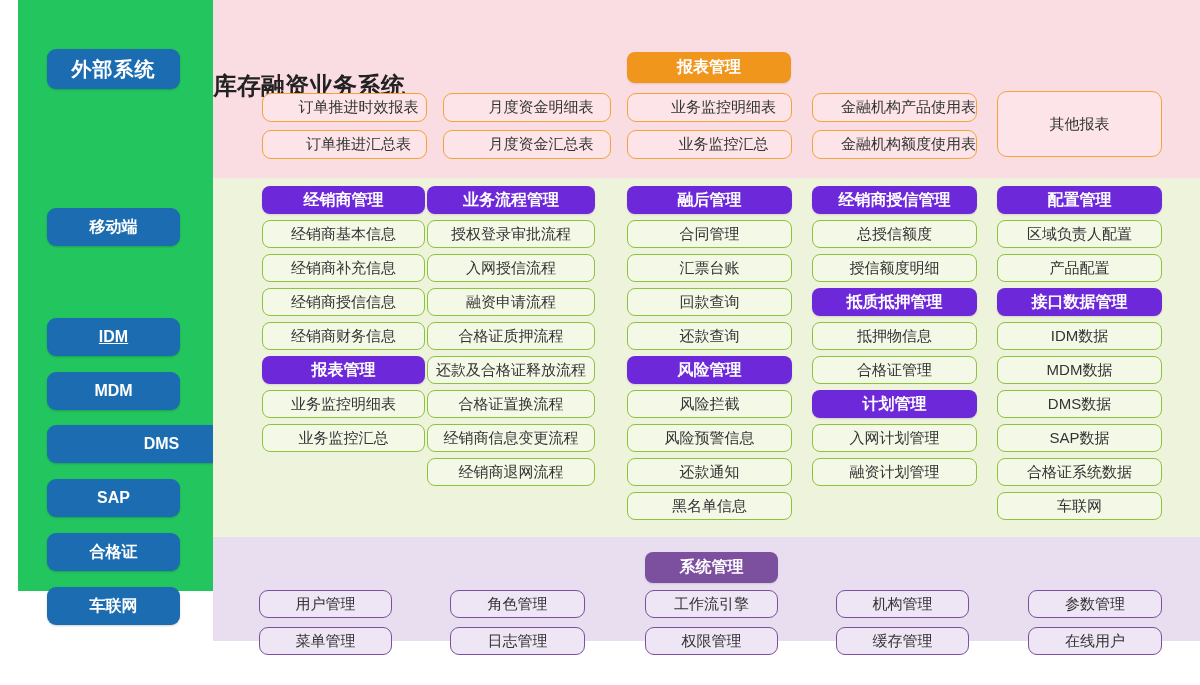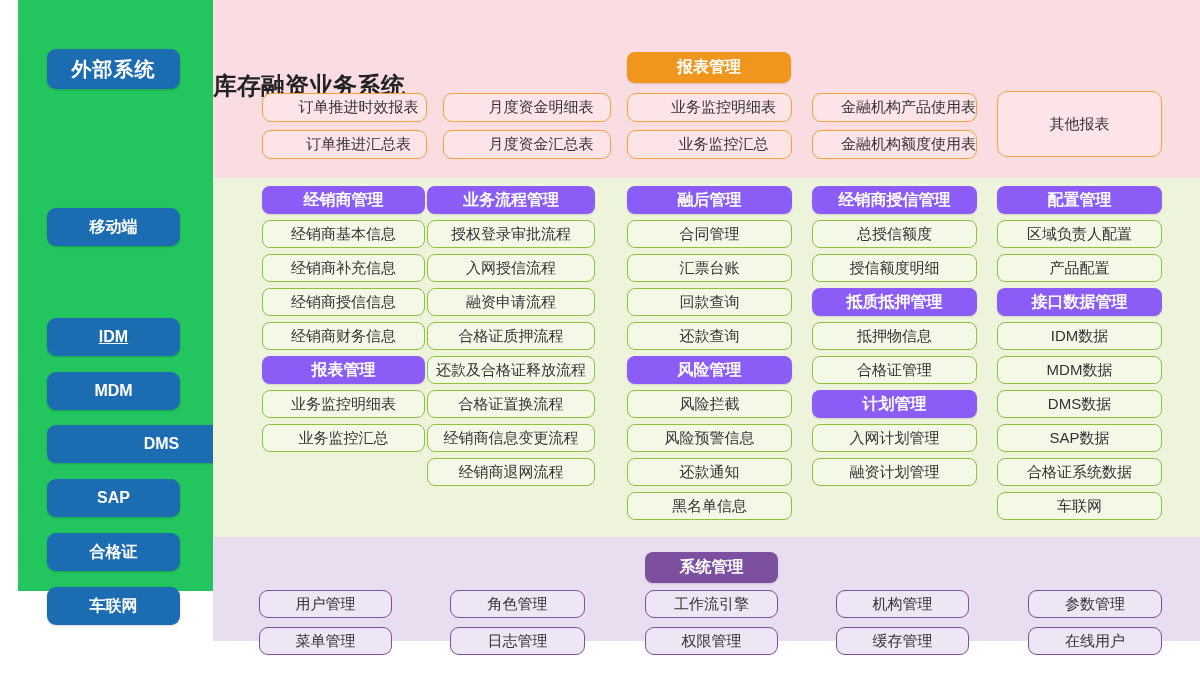--- a/index.html
+++ b/index.html
@@ -42,21 +42,21 @@
   }
   .r-other {
     position:absolute; top:91px; height:66px; background:#fce4e8;
     border:1.5px solid #f2a33c; border-radius:10px;
     display:flex; align-items:center; justify-content:center; font-size:15px; color:#333333;
     box-sizing:border-box;
   }
   
   .gcol { position:absolute; top:8px; display:flex; flex-direction:column; gap:6px; }
   .g-header {
-    height:28px; background:#8b5cf6; border-radius:8px; color:#ffffff;
+    height:28px; background:#6d28d9; border-radius:8px; color:#ffffff;
     font-weight:bold; font-size:16px;
     display:flex; align-items:center; justify-content:center;
     box-shadow:0 1px 2px rgba(0,0,0,.12);
   }
   .g-item {
     height:28px; background:#f4f8e7; border:1.5px solid #8cc33c; border-radius:8px;
     font-size:15px; color:#333333;
     display:flex; align-items:center; justify-content:center; box-sizing:border-box;
   }
   

